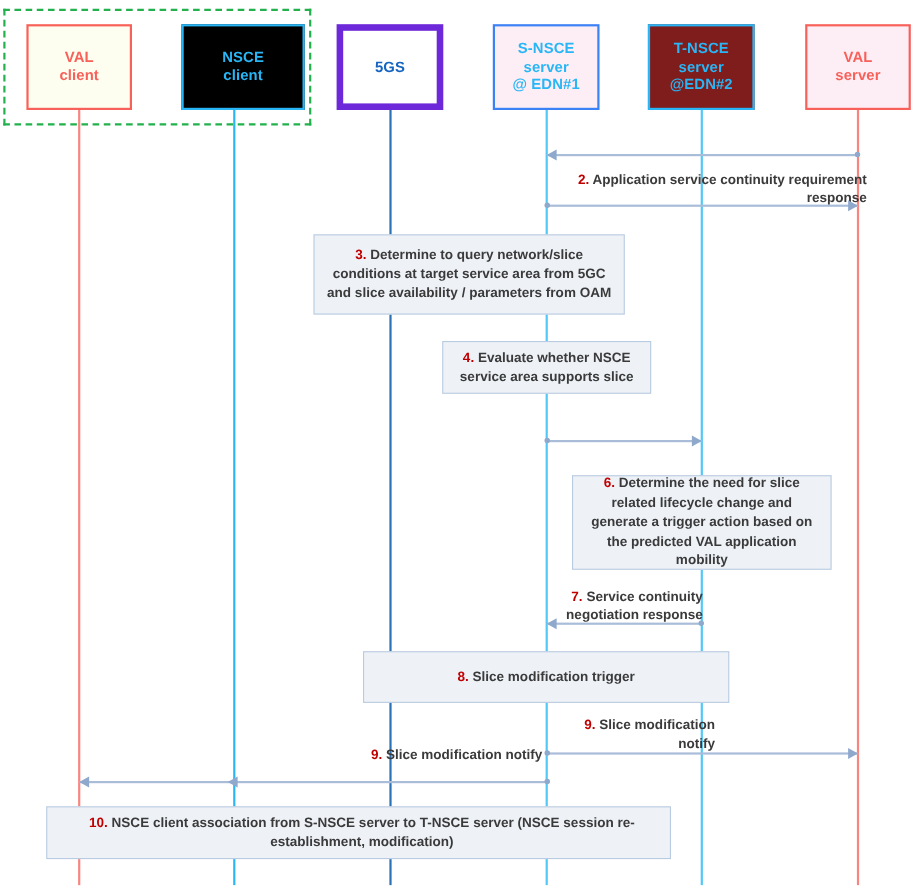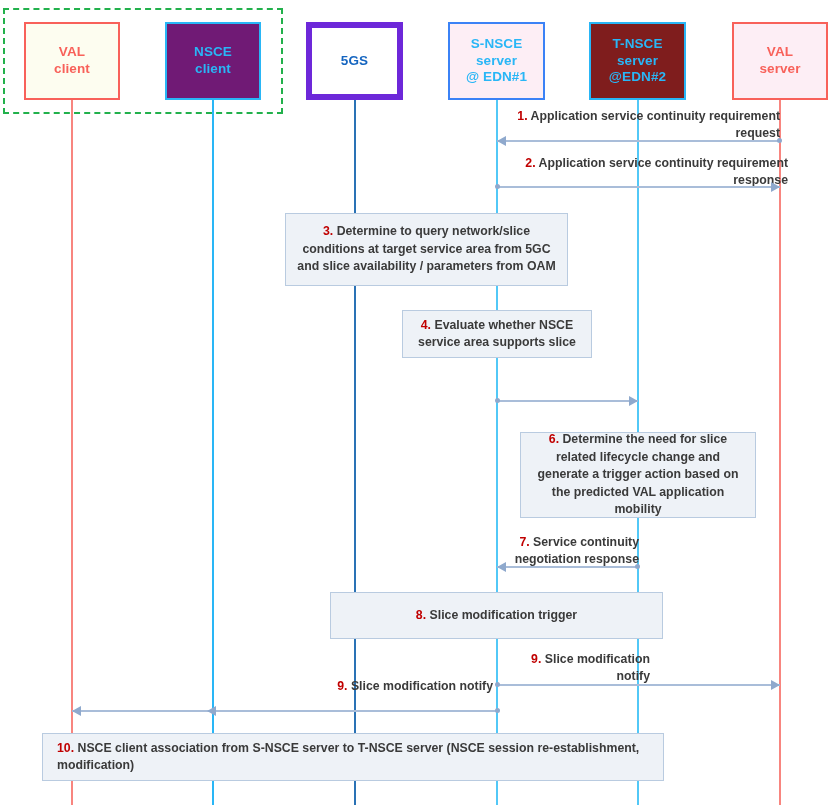--- a/index.html
+++ b/index.html
@@ -53,21 +53,21 @@
   <div class="lifeline" style="left:637px;top:100px;height:705px;background:#52c8f7;"></div>
   <div class="lifeline" style="left:779px;top:100px;height:705px;background:#f8857f;"></div>
 
   <div class="actor" style="left:24px;top:22px;width:96px;height:78px;border:2px solid #f8615a;background:#fdfdf0;color:#f8615a;">
     <div>
       <span>VAL</span>
       <span>client</span>
     </div>
   </div>
 
-  <div class="actor" style="left:165px;top:22px;width:96px;height:78px;border:2px solid #29b6f6;background:#701a75;color:#29b6f6;">
+  <div class="actor" style="left:165px;top:22px;width:112px;height:78px;border:2px solid #29b6f6;background:#000000;color:#29b6f6;">
     <div>
       <span>NSCE</span>
       <span>client</span>
     </div>
   </div>
 
   <div class="actor" style="left:306px;top:22px;width:97px;height:78px;border:6px solid #6d28d9;background:#ffffff;color:#1565c0;">
     <div>
       <span>5GS</span>
       <span></span>
@@ -88,23 +88,20 @@
     </div>
   </div>
 
   <div class="actor" style="left:732px;top:22px;width:96px;height:78px;border:2px solid #f8615a;background:#fdeef5;color:#f8615a;">
     <div>
       <span>VAL</span>
       <span>server</span>
     </div>
   </div>
 
-  <div class="msg right" style="left:500px;top:108px;width:280px;">
-    <span class="num">1.</span><span> Application service continuity requirement request</span>
-  </div>
   <div class="arrow-line" style="left:497px;top:140px;width:283px;"></div>
   <div class="arrow-head left" style="left:497px;top:136px;"></div>
   <div class="arrow-dot" style="left:777px;top:138px;"></div>
 
   <div class="msg left" style="left:498px;top:155px;width:290px;">
     <span class="num">2.</span><span> Application service continuity requirement response</span>
   </div>
   <div class="arrow-line" style="left:497px;top:186px;width:283px;"></div>
   <div class="arrow-head right" style="left:771px;top:182px;"></div>
   <div class="arrow-dot" style="left:495px;top:184px;"></div>
@@ -152,19 +149,19 @@
   <div class="arrow-dot" style="left:495px;top:682px;"></div>
 
   <div class="msg right" style="left:330px;top:678px;width:163px;">
     <span class="num">9.</span><span> Slice modification notify</span>
   </div>
   <div class="arrow-line" style="left:72px;top:710px;width:425px;"></div>
   <div class="arrow-head left" style="left:72px;top:706px;"></div>
   <div class="arrow-head left" style="left:207px;top:706px;"></div>
   <div class="arrow-dot" style="left:495px;top:708px;"></div>
 
-  <div class="note left-align" style="left:42px;top:733px;width:622px;height:48px;padding-left:14px;">
+  <div class="note left-align" style="left:42px;top:733px;width:568px;height:48px;padding-left:14px;text-align:center;">
     <div>
       <span class="num">10.</span><span> NSCE client association from S-NSCE server to T-NSCE server (NSCE session re-establishment, modification)</span>
     </div>
   </div>
 
 </div>
 
 </body></html>

